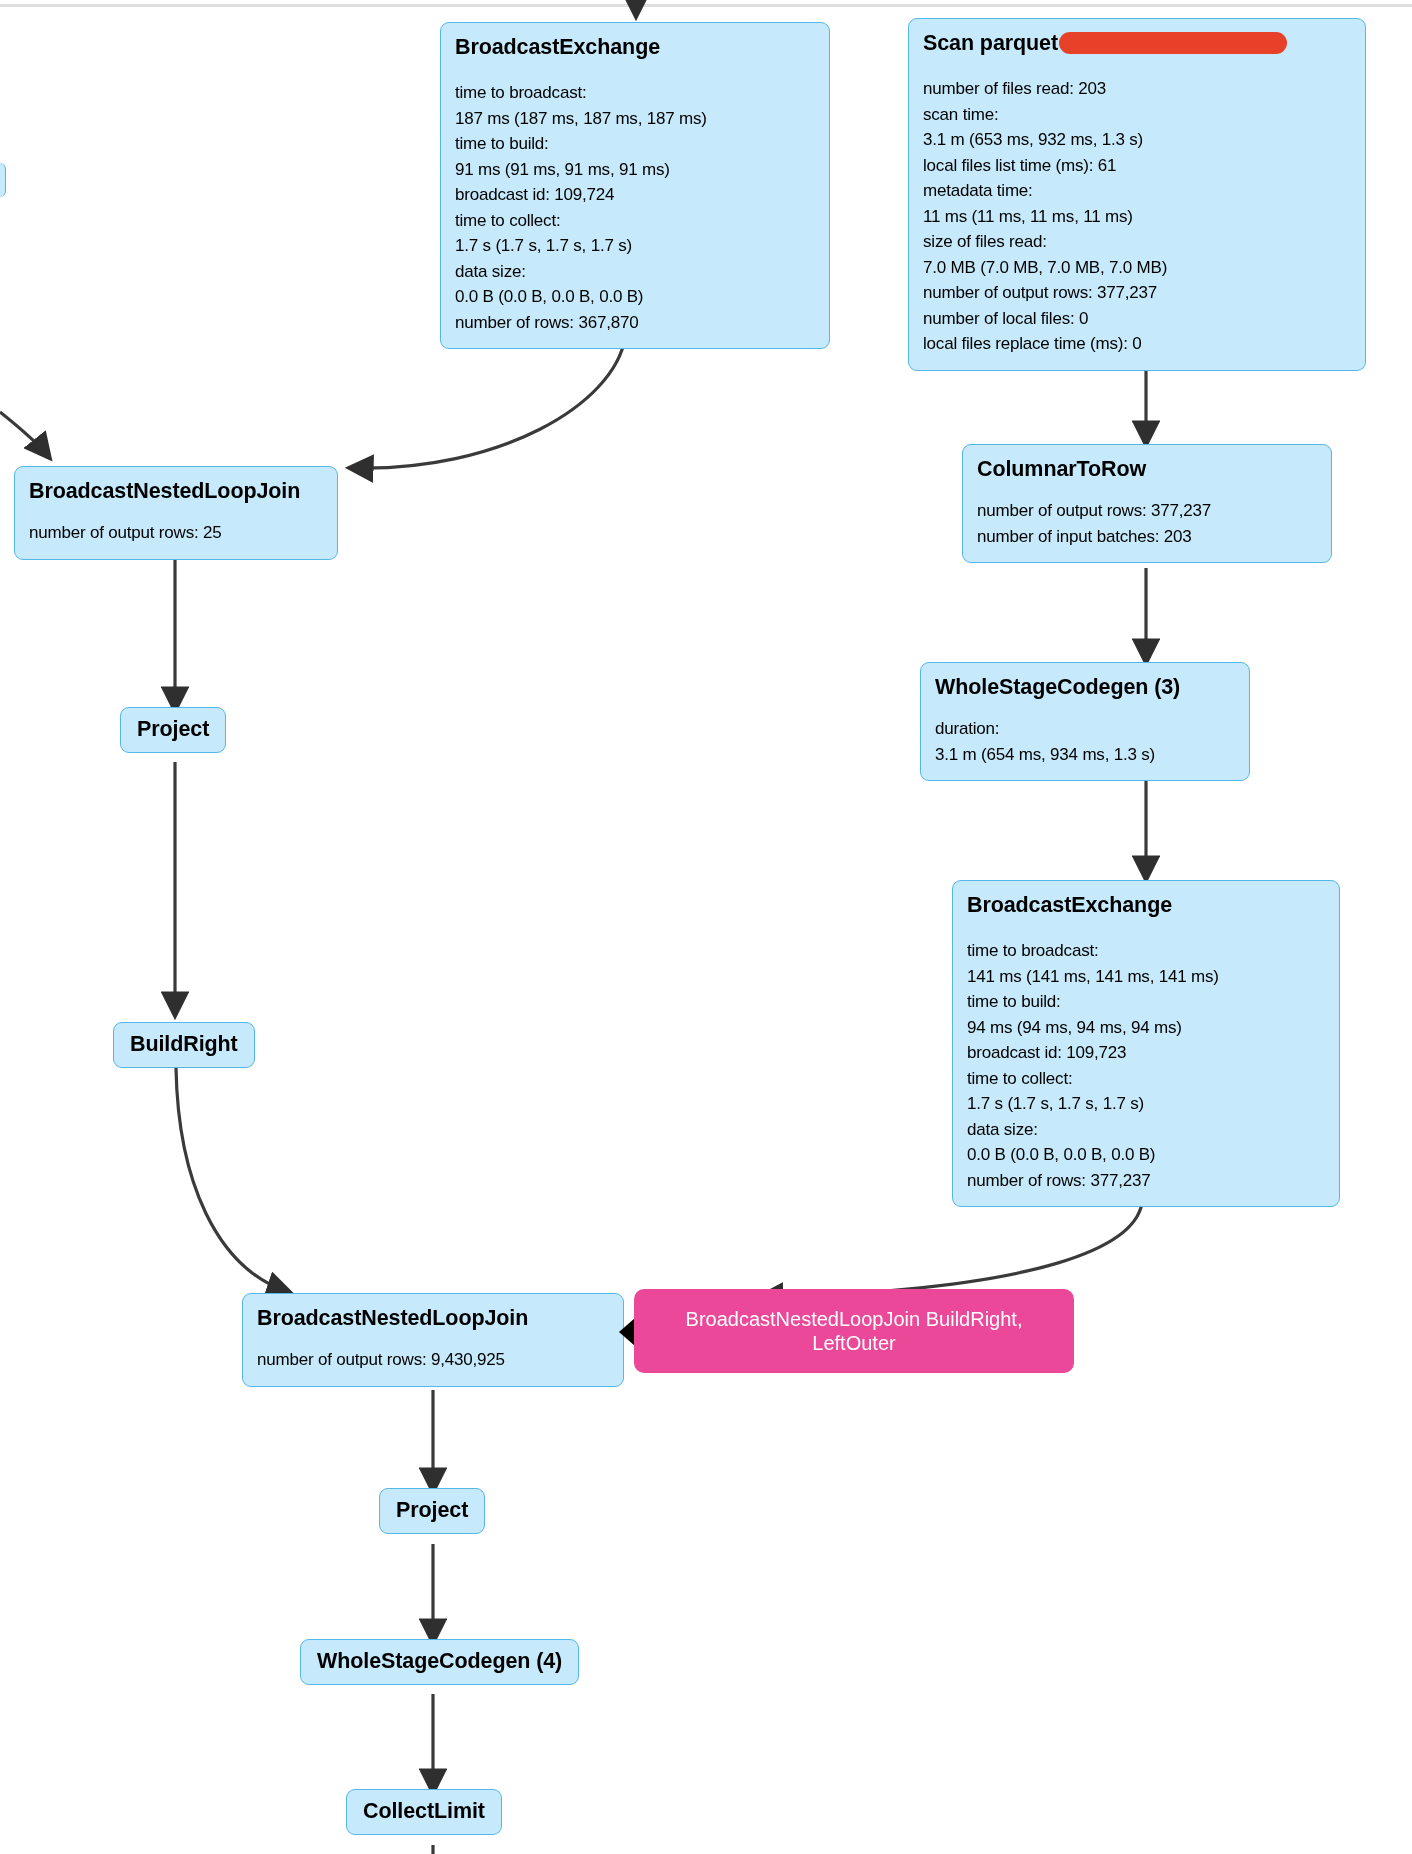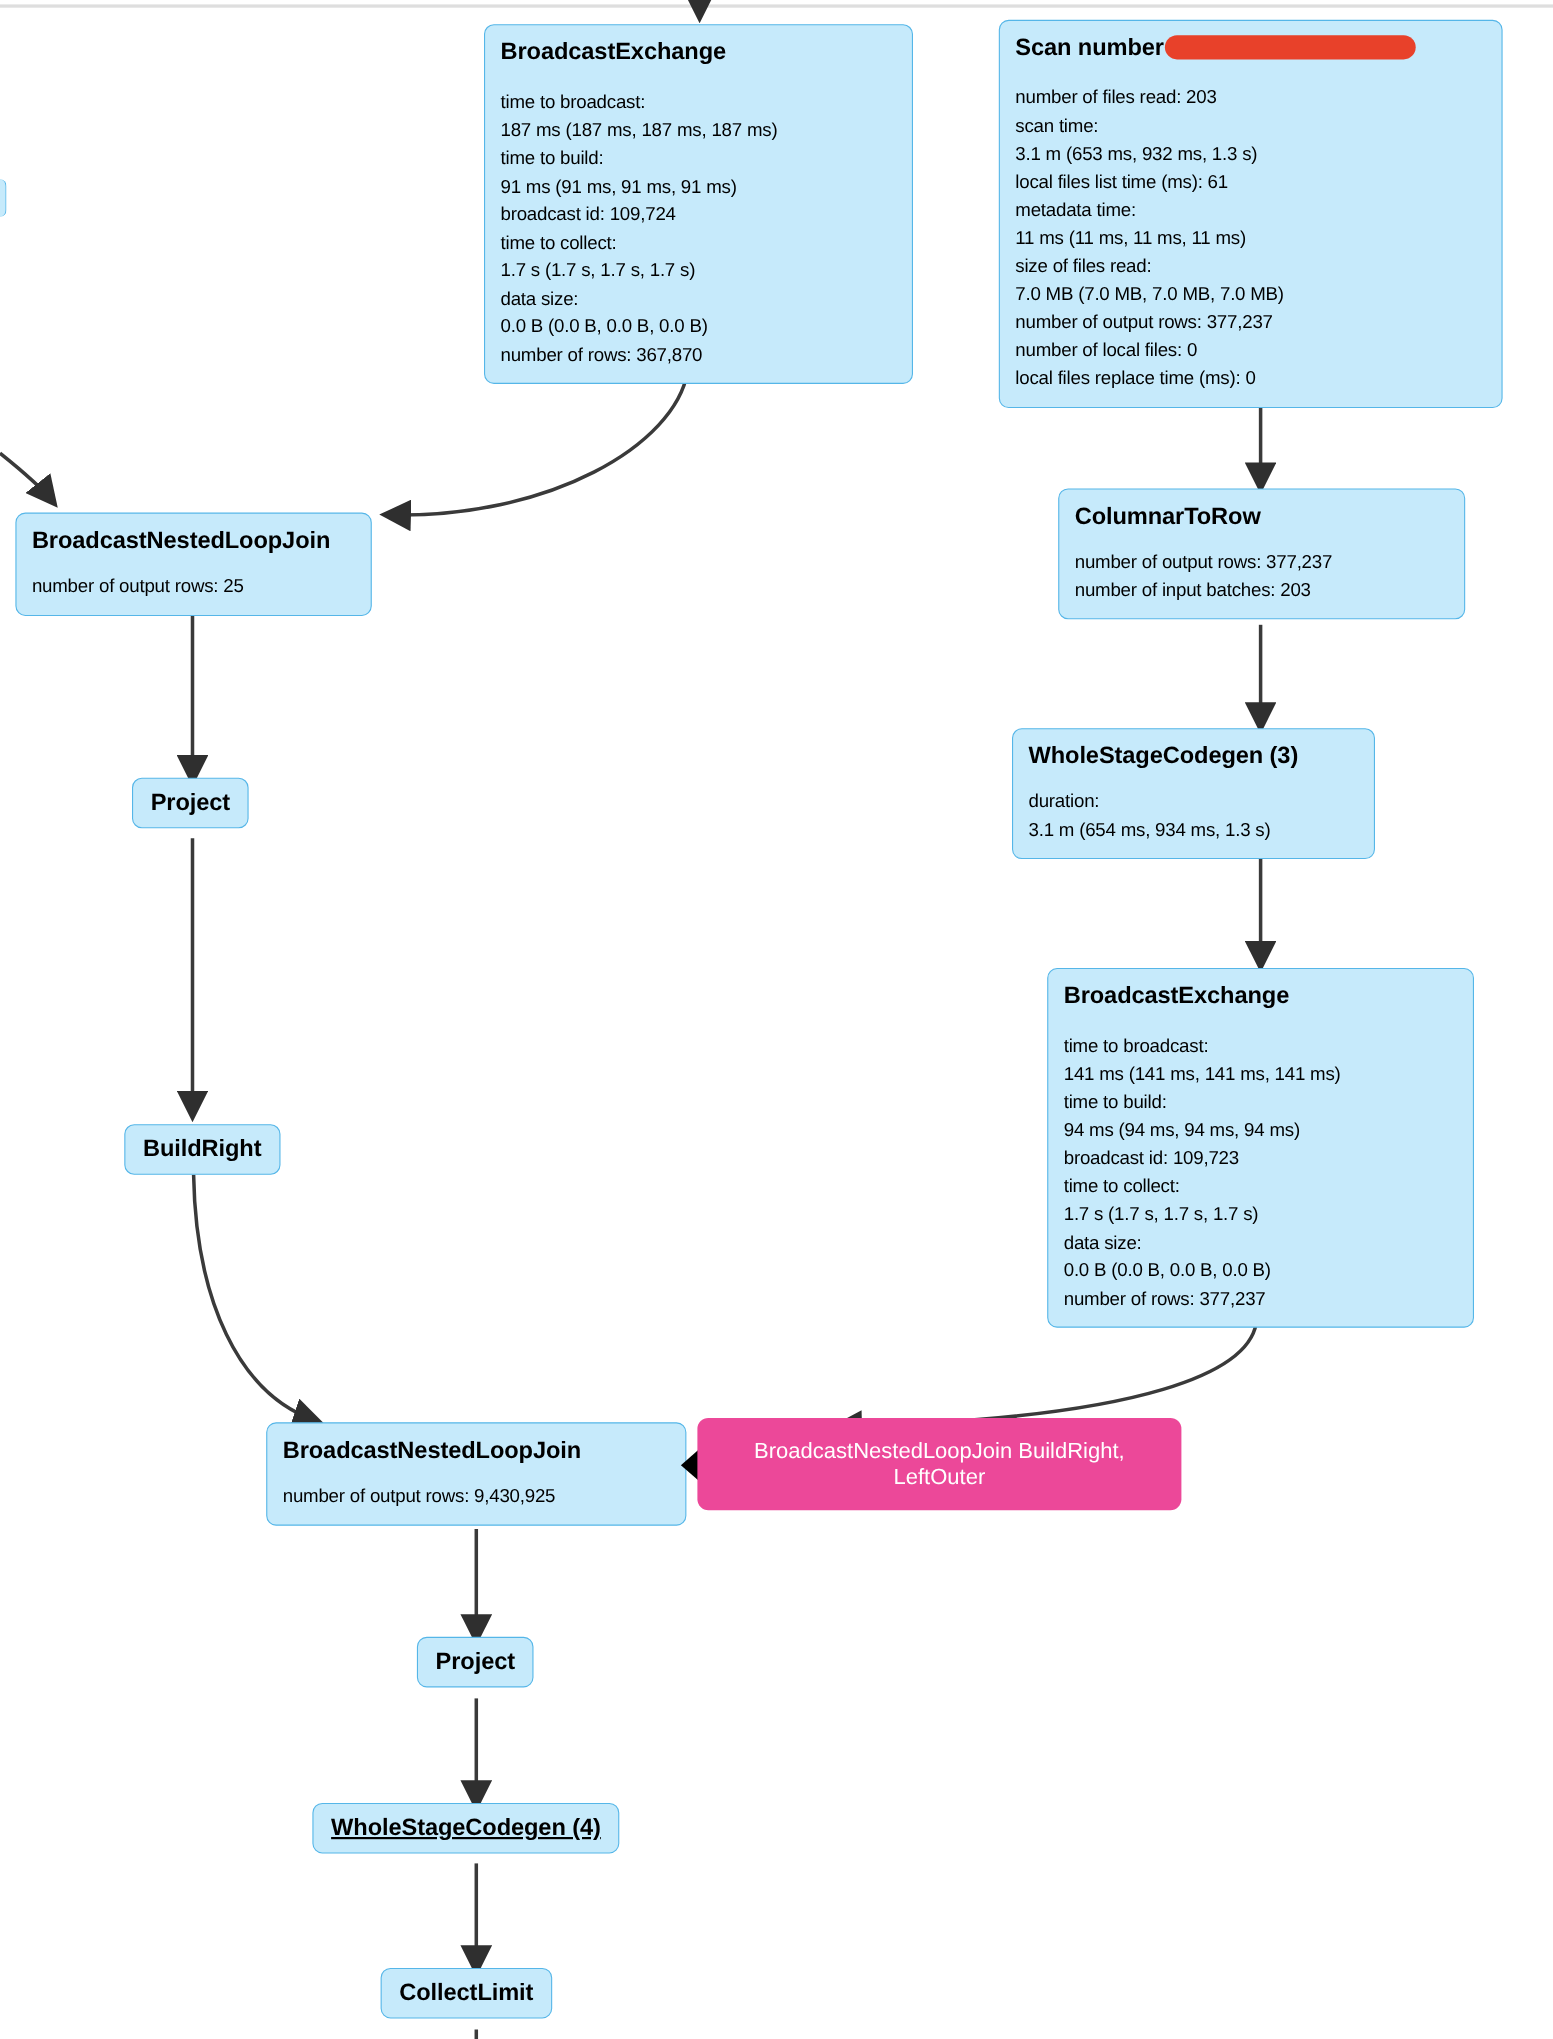--- a/index.html
+++ b/index.html
@@ -159,21 +159,21 @@
 broadcast id: 109,724
 time to collect:
 1.7 s (1.7 s, 1.7 s, 1.7 s)
 data size:
 0.0 B (0.0 B, 0.0 B, 0.0 B)
 number of rows: 367,870</div>
   </div>
 
   <div class="node" style="left:908px; top:18px; width:458px;">
     <div class="title">
-      <span>Scan number</span><span class="redact"></span>
+      <span>Scan parquet</span><span class="redact"></span>
     </div>
     <div class="metrics">number of files read: 203
 scan time:
 3.1 m (653 ms, 932 ms, 1.3 s)
 local files list time (ms): 61
 metadata time:
 11 ms (11 ms, 11 ms, 11 ms)
 size of files read:
 7.0 MB (7.0 MB, 7.0 MB, 7.0 MB)
 number of output rows: 377,237
@@ -227,21 +227,21 @@
 
   <div class="tooltip-arrow" style="left:619px; top:1318px;"></div>
   <div class="tooltip" style="left:634px; top:1289px; width:440px;">
     <span>BroadcastNestedLoopJoin BuildRight, LeftOuter</span>
   </div>
 
   <div class="node simple" style="left:379px; top:1488px;">
     <div class="title">Project</div>
   </div>
 
-  <div class="node simple" style="left:284px; top:1639px;text-decoration:underline;">
+  <div class="node simple" style="left:300px; top:1639px;">
     <div class="title">WholeStageCodegen (4)</div>
   </div>
 
   <div class="node simple" style="left:346px; top:1789px;">
     <div class="title">CollectLimit</div>
   </div>
 
 </div>
 
 </body></html>

